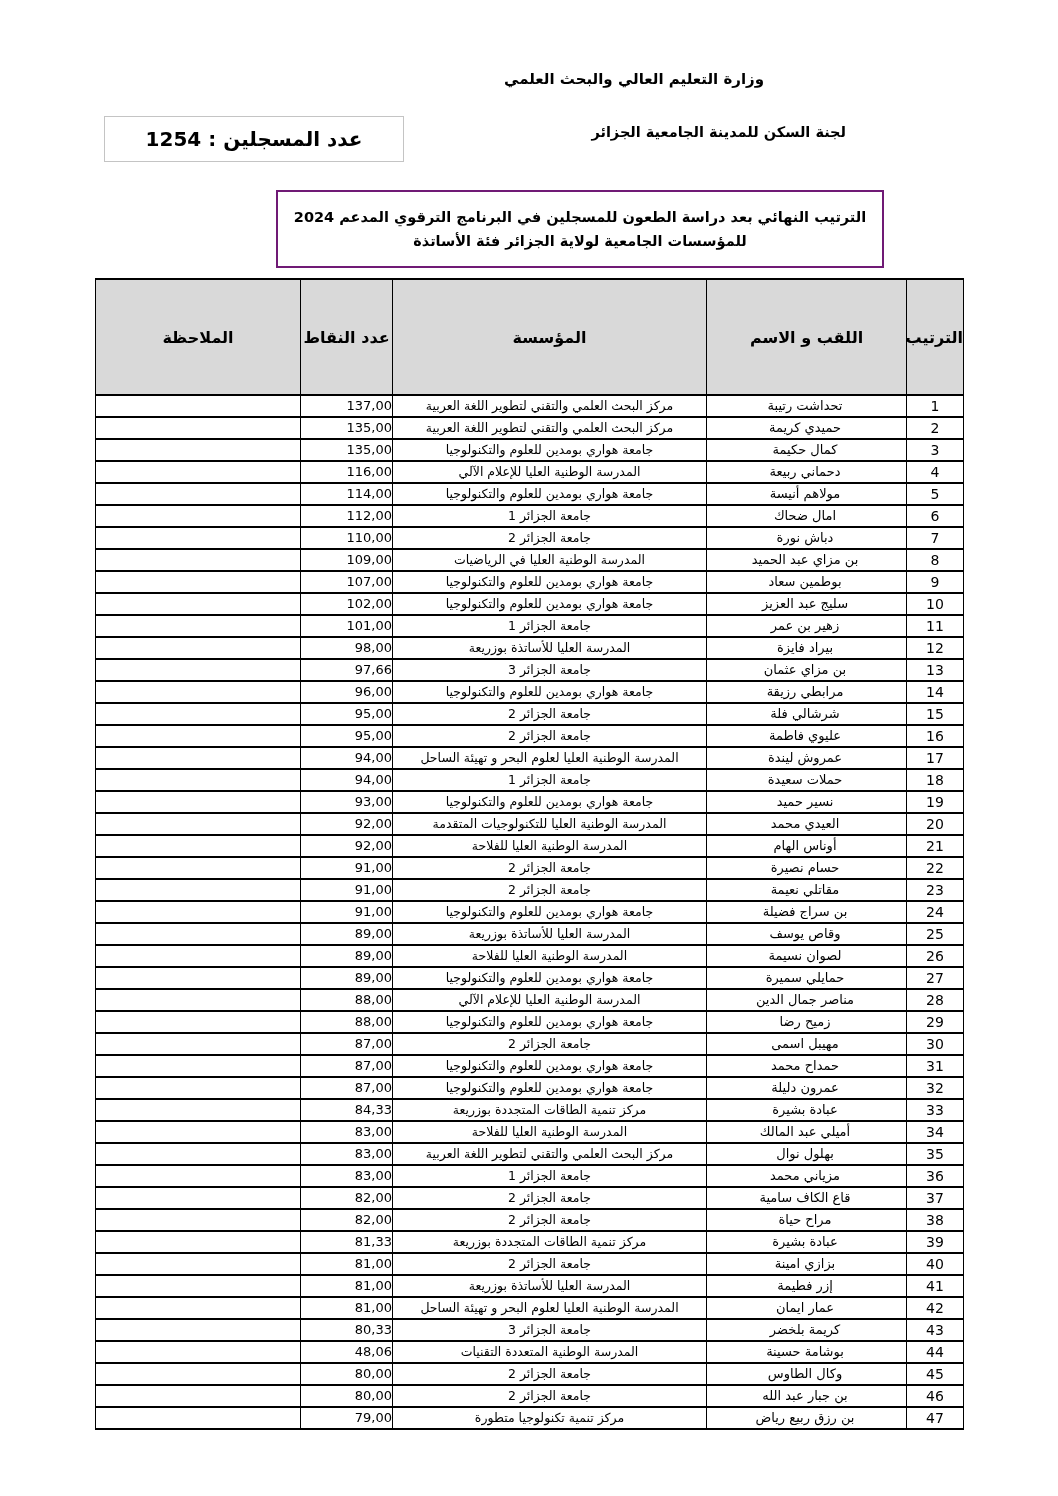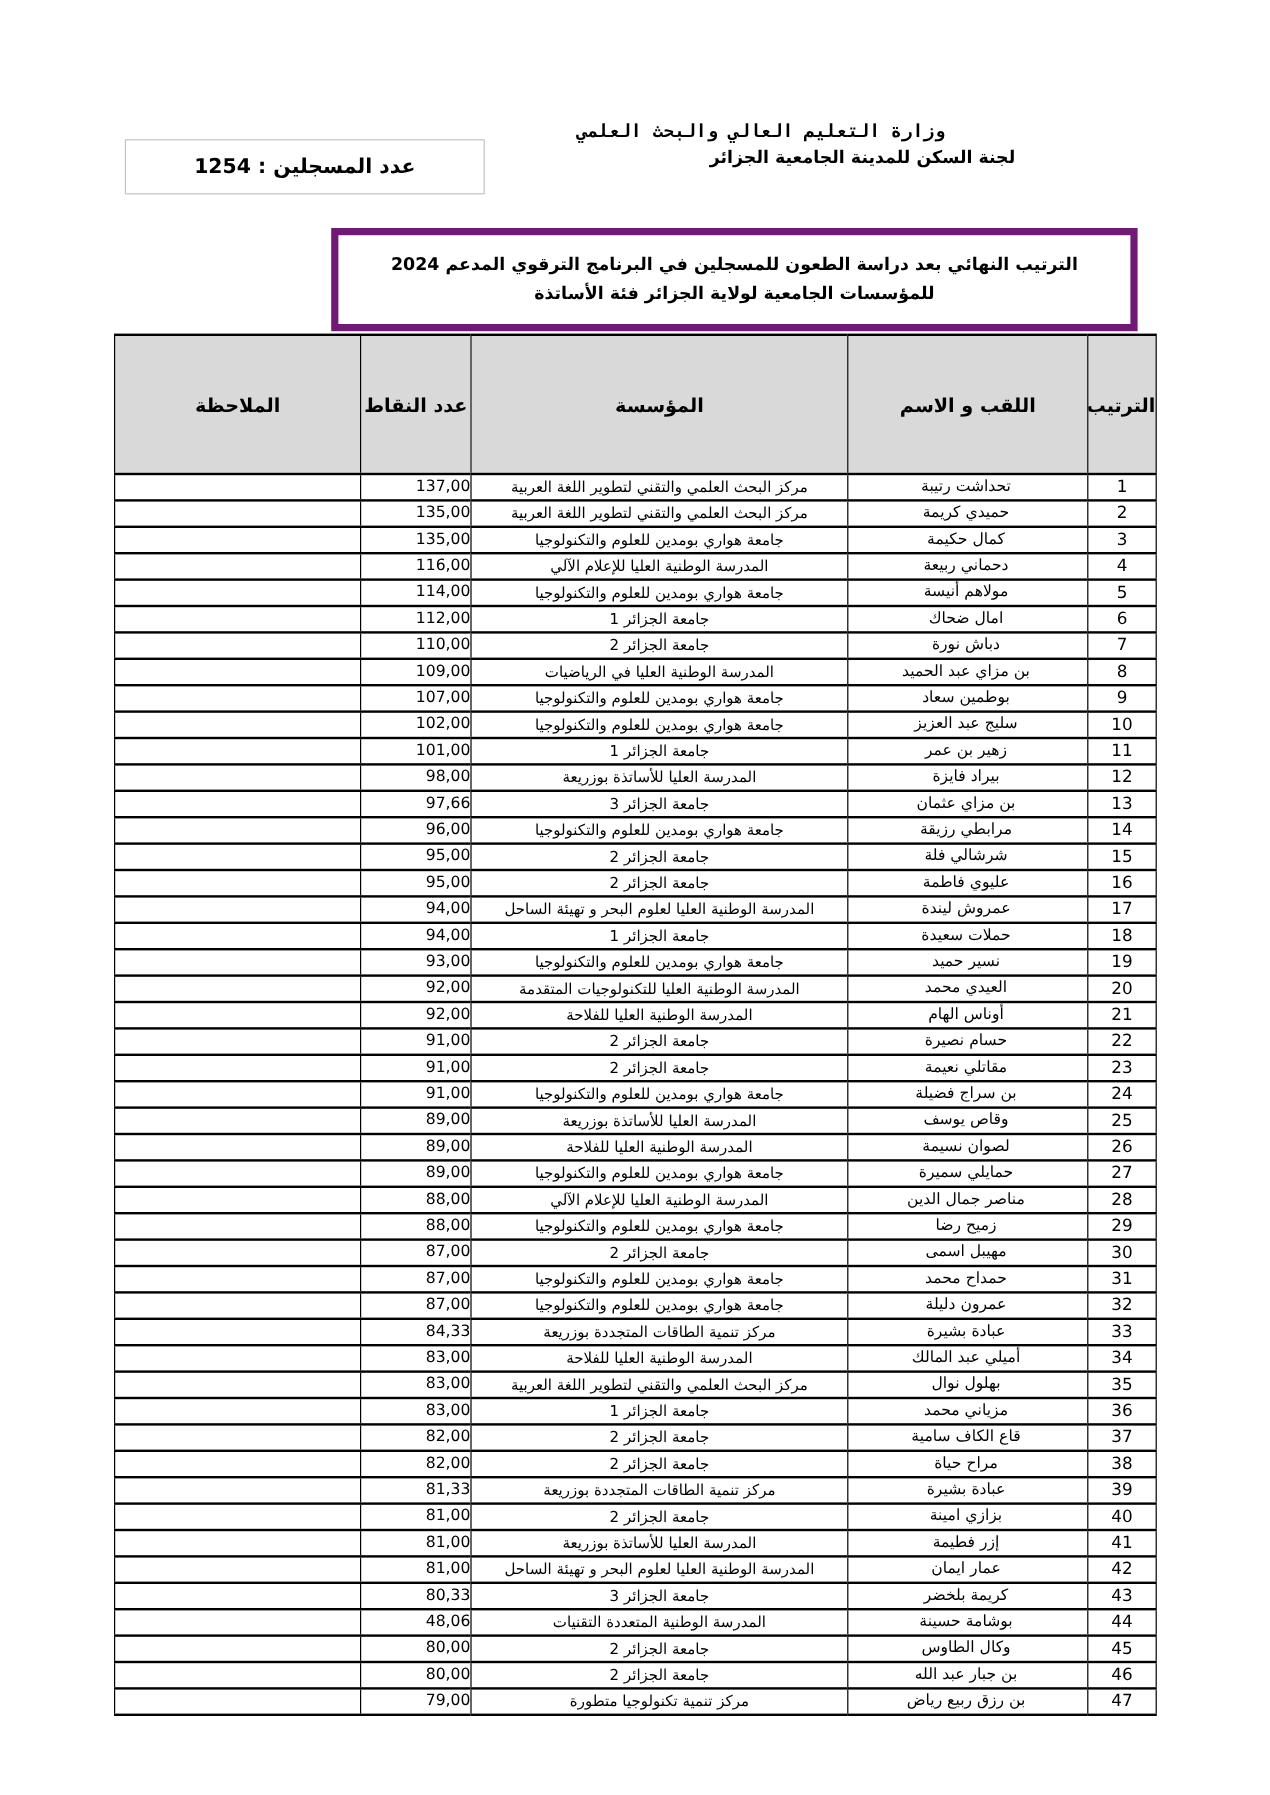--- a/index.html
+++ b/index.html
@@ -5,42 +5,41 @@
   * { box-sizing: border-box; margin: 0; padding: 0; }
   html, body { background: #ffffff; }
   body {
     width: 1058px; height: 1496px;
     position: relative;
     font-family: "DejaVu Sans", sans-serif;
     color: #000;
     overflow: hidden;
   }
   .ministry-title {
-    position: absolute; top: 100px; left: 210px; right: 0;
+    position: absolute; top: 70px; left: 210px; right: 0;
     text-align: center; font-weight: bold; font-size: 15px;
     direction: rtl;
-    font-family: Liberation Mono, monospace;
   }
   .committee-title {
     position: absolute; top: 124px; right: 212px;
     font-weight: bold; font-size: 14.5px;
     direction: rtl;
     margin-left: 32px;
   }
   .stats-box {
     position: absolute; top: 116px; left: 104px; width: 300px;
     border: 1px solid #c4c4c4;
     padding: 10px 12px;
     direction: rtl; text-align: center;
-    font-weight: bold; font-size: 17px; line-height: 24px;
+    font-weight: bold; font-size: 20px; line-height: 24px;
     background: #fff;
   }
   .title-box {
-    position: absolute; top: 190px; left: 276px; width: 672px;
-    border: 6px solid #701a75;
+    position: absolute; top: 190px; left: 276px; width: 608px;
+    border: 2px solid #701a75;
     padding: 13px 8px;
     direction: rtl; text-align: center;
     font-weight: bold; font-size: 14.5px; line-height: 24px;
     background: #fff;
   }
   table.ranking {
     position: absolute; top: 278px; left: 95px; width: 868px;
     border-collapse: collapse;
     direction: rtl;
     table-layout: fixed;

